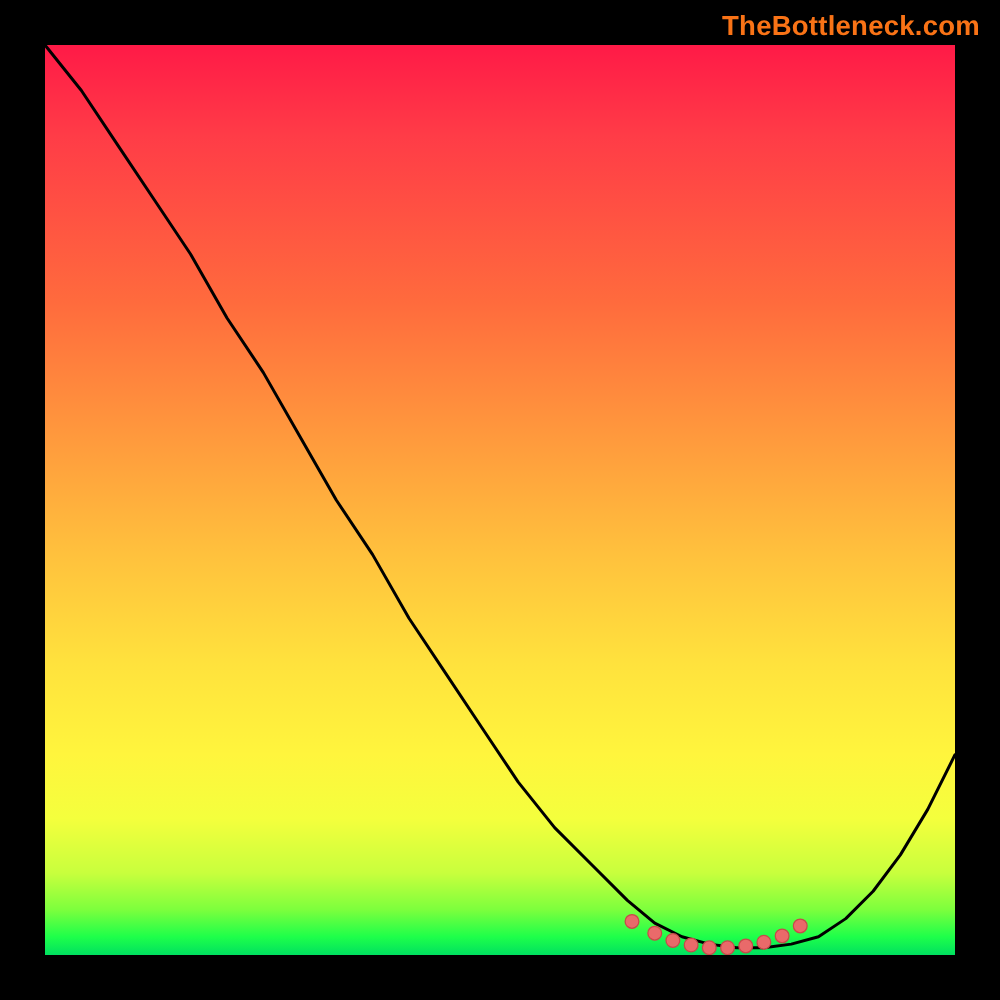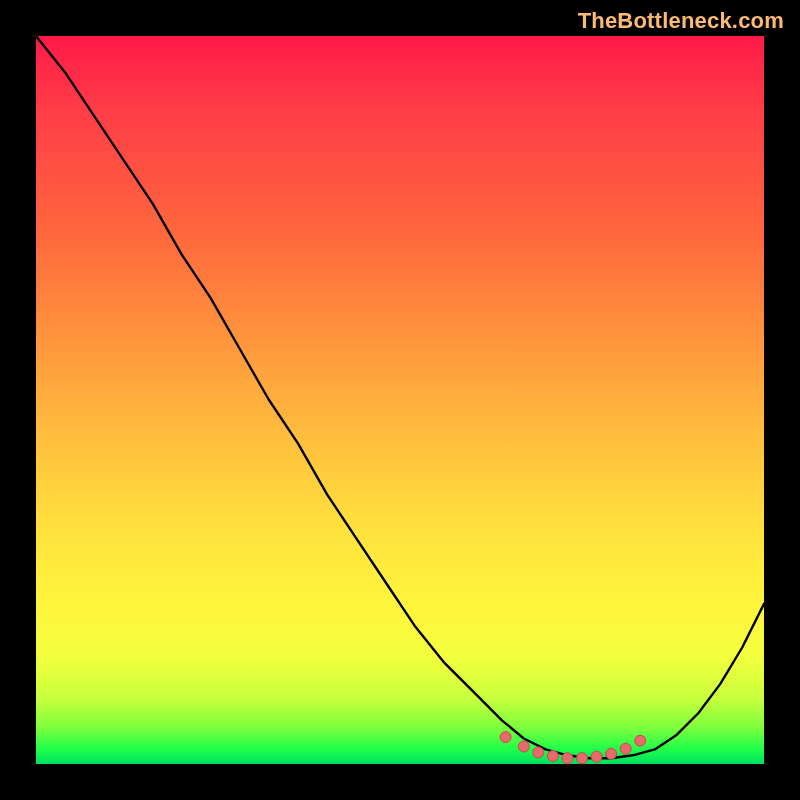--- a/index.html
+++ b/index.html
@@ -14,21 +14,21 @@
   .stage {
     position: relative;
     width: 800px;
     height: 800px;
     background: #000;
   }
   .watermark {
     position: absolute;
     top: 8px;
     right: 16px;
-    color: #fdba74;
+    color: #f97316;
     font-size: 22px;
     font-weight: 600;
     letter-spacing: 0.2px;
     user-select: none;
   }
   .plot {
     position: absolute;
     left: 36px;
     top: 36px;
     width: 728px;

